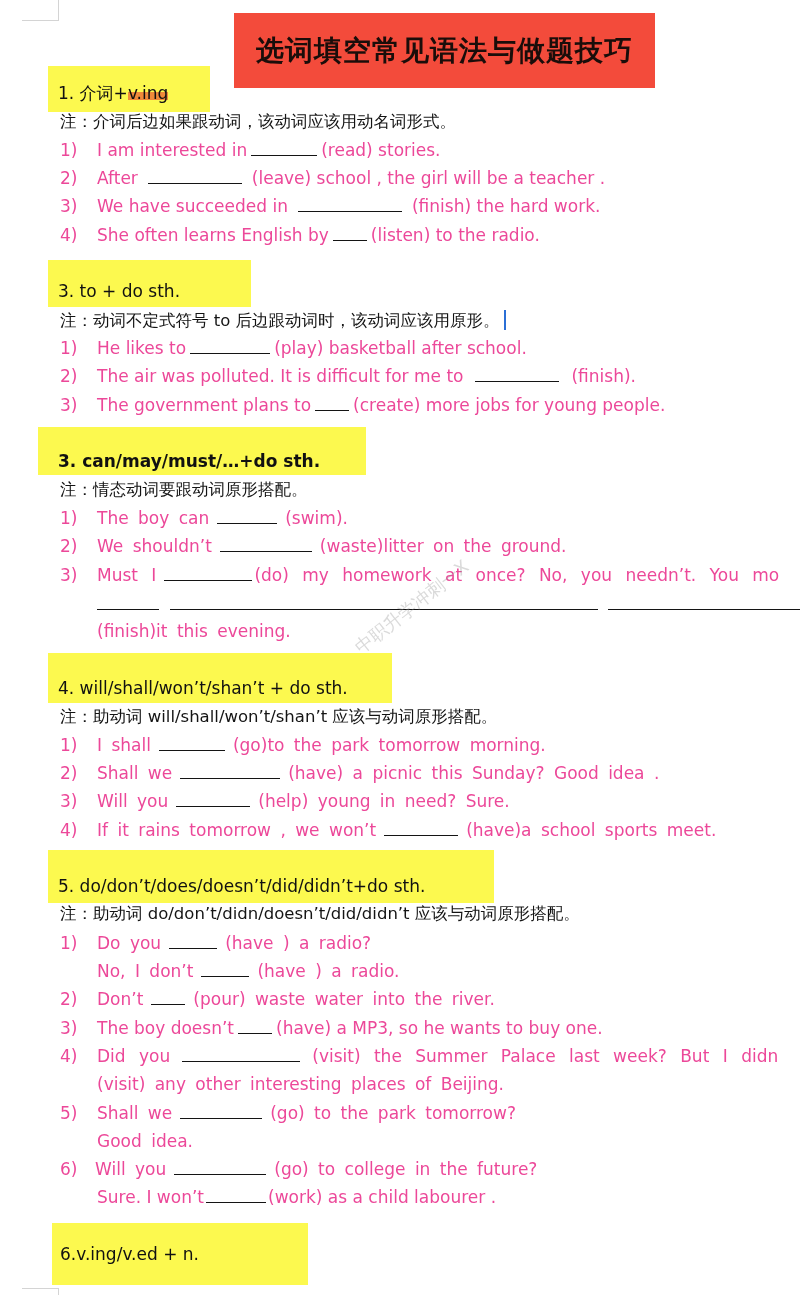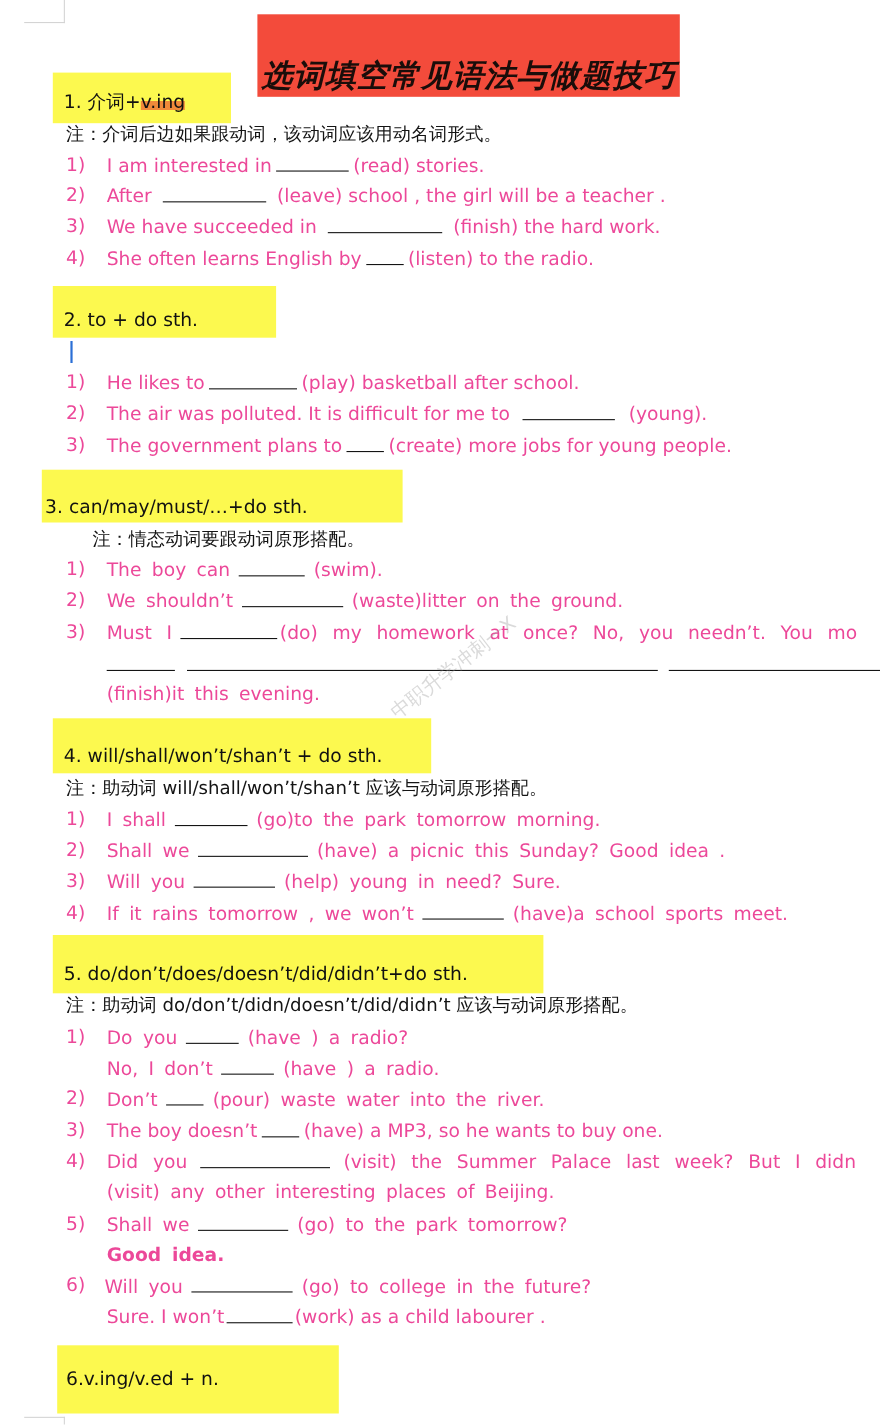--- a/index.html
+++ b/index.html
@@ -26,28 +26,27 @@
       border-right-width: 1px; border-bottom-width: 1px;
     }
     .corner-bl {
       left: 22px; top: 1288px; width: 36px; height: 10px;
       border-right-width: 1px; border-top-width: 1px;
     }
     .title-banner {
       position: absolute;
       left: 234px;
       top: 13px;
-      width: 384px;
+      width: 421px;
       height: 75px;
       background: #f34b3b;
       display: flex;
-      align-items: flex-end;
+      align-items: center;
       justify-content: center;
       z-index: 1;
-      font-style: italic;
     }
     .title-text {
       font-family: "DejaVu Sans", sans-serif;
       font-weight: bold;
       font-size: 28px;
       color: #1a0d0a;
       letter-spacing: 1px;
     }
     .hl-box {
       position: absolute;
@@ -152,41 +151,41 @@
 <div class="line" style="top:196px; left:0; width:800px;">
   <span class="num">3)</span>
   <span class="txt"><span>We have succeeded in</span><span class="blank" style="width:104px; margin:0 10px;"></span><span>(finish) the hard work.</span></span>
 </div>
 <div class="line" style="top:225px; left:0; width:800px;">
   <span class="num">4)</span>
   <span class="txt"><span>She often learns English by</span><span class="blank" style="width:34px;"></span><span>(listen) to the radio.</span></span>
 </div>
 
 <div class="hl-box" style="left:48px; top:260px; width:203px; height:47px;"></div>
-<div class="heading" style="left:58px; top:281px;">2.  to + do sth.</div>
+<div class="heading" style="left:58px; top:281px;">3.  to + do sth.</div>
 <div class="note" style="top:310px;">
-  <span class="cursor"></span>
+  <span>注：动词不定式符号 to 后边跟动词时，该动词应该用原形。</span><span class="cursor"></span>
 </div>
 
 <div class="line" style="top:338px; left:0; width:800px;">
   <span class="num">1)</span>
   <span class="txt"><span>He likes to</span><span class="blank" style="width:80px;"></span><span>(play)    basketball after school.</span></span>
 </div>
 <div class="line" style="top:366px; left:0; width:800px;">
   <span class="num">2)</span>
-  <span class="txt"><span>The air was polluted. It is difficult for me to</span><span class="blank" style="width:84px; margin:0 12px;"></span><span>(young).</span></span>
+  <span class="txt"><span>The air was polluted. It is difficult for me to</span><span class="blank" style="width:84px; margin:0 12px;"></span><span>(finish).</span></span>
 </div>
 <div class="line" style="top:395px; left:0; width:800px;">
   <span class="num">3)</span>
   <span class="txt"><span>The government plans to</span><span class="blank" style="width:34px;"></span><span>(create) more jobs for young people.</span></span>
 </div>
 
 <div class="hl-box" style="left:38px; top:427px; width:328px; height:48px;"></div>
-<div class="heading" style="left:41px; top:451px;">3. can/may/must/…+do  sth.</div>
-<div class="note" style="top:480px;margin-left:24px;">注：情态动词要跟动词原形搭配。</div>
+<div class="heading" style="left:58px; top:451px;font-weight:bold;">3. can/may/must/…+do  sth.</div>
+<div class="note" style="top:480px;">注：情态动词要跟动词原形搭配。</div>
 
 <div class="line spread" style="top:508px; left:0; width:800px;">
   <span class="num">1)</span>
   <span class="txt"><span>The boy can</span><span class="blank" style="width:60px; margin:0 8px;"></span><span>(swim).</span></span>
 </div>
 <div class="line spread" style="top:536px; left:0; width:800px;">
   <span class="num">2)</span>
   <span class="txt"><span>We shouldn’t</span><span class="blank" style="width:92px; margin:0 8px;"></span><span>(waste)litter on the ground.</span></span>
 </div>
 <div class="line spread" style="top:565px; left:0; width:800px; word-spacing:8px;">
@@ -245,21 +244,21 @@
 </div>
 <div class="line spread" style="top:1046px; left:0; width:800px; word-spacing:8px;">
   <span class="num">4)</span>
   <span class="txt"><span>Did you</span><span class="blank" style="width:118px; margin:0 12px;"></span><span>(visit) the Summer Palace last week? But I didn</span></span>
 </div>
 <div class="line spread" style="top:1074px; left:97px;">(visit) any other interesting places of Beijing.</div>
 <div class="line spread" style="top:1103px; left:0; width:800px;">
   <span class="num">5)</span>
   <span class="txt"><span>Shall we</span><span class="blank" style="width:82px; margin:0 8px;"></span><span>(go) to the park tomorrow?</span></span>
 </div>
-<div class="line spread" style="top:1131px; left:97px;font-weight:bold;">Good idea.</div>
+<div class="line spread" style="top:1131px; left:97px;">Good idea.</div>
 <div class="line spread" style="top:1159px; left:0; width:800px;">
   <span class="num">6)</span>
   <span class="txt" style="left:95px;"><span>Will you</span><span class="blank" style="width:92px; margin:0 8px;"></span><span>(go) to college in the future?</span></span>
 </div>
 <div class="line" style="top:1187px; left:97px;">
   <span>Sure. I won’t</span><span class="blank" style="width:60px; margin:0 2px;"></span><span>(work) as a child labourer .</span>
 </div>
 
 <div class="hl-box" style="left:52px; top:1223px; width:256px; height:62px;"></div>
 <div class="heading" style="left:60px; top:1244px;">6.v.ing/v.ed  +  n.</div>

